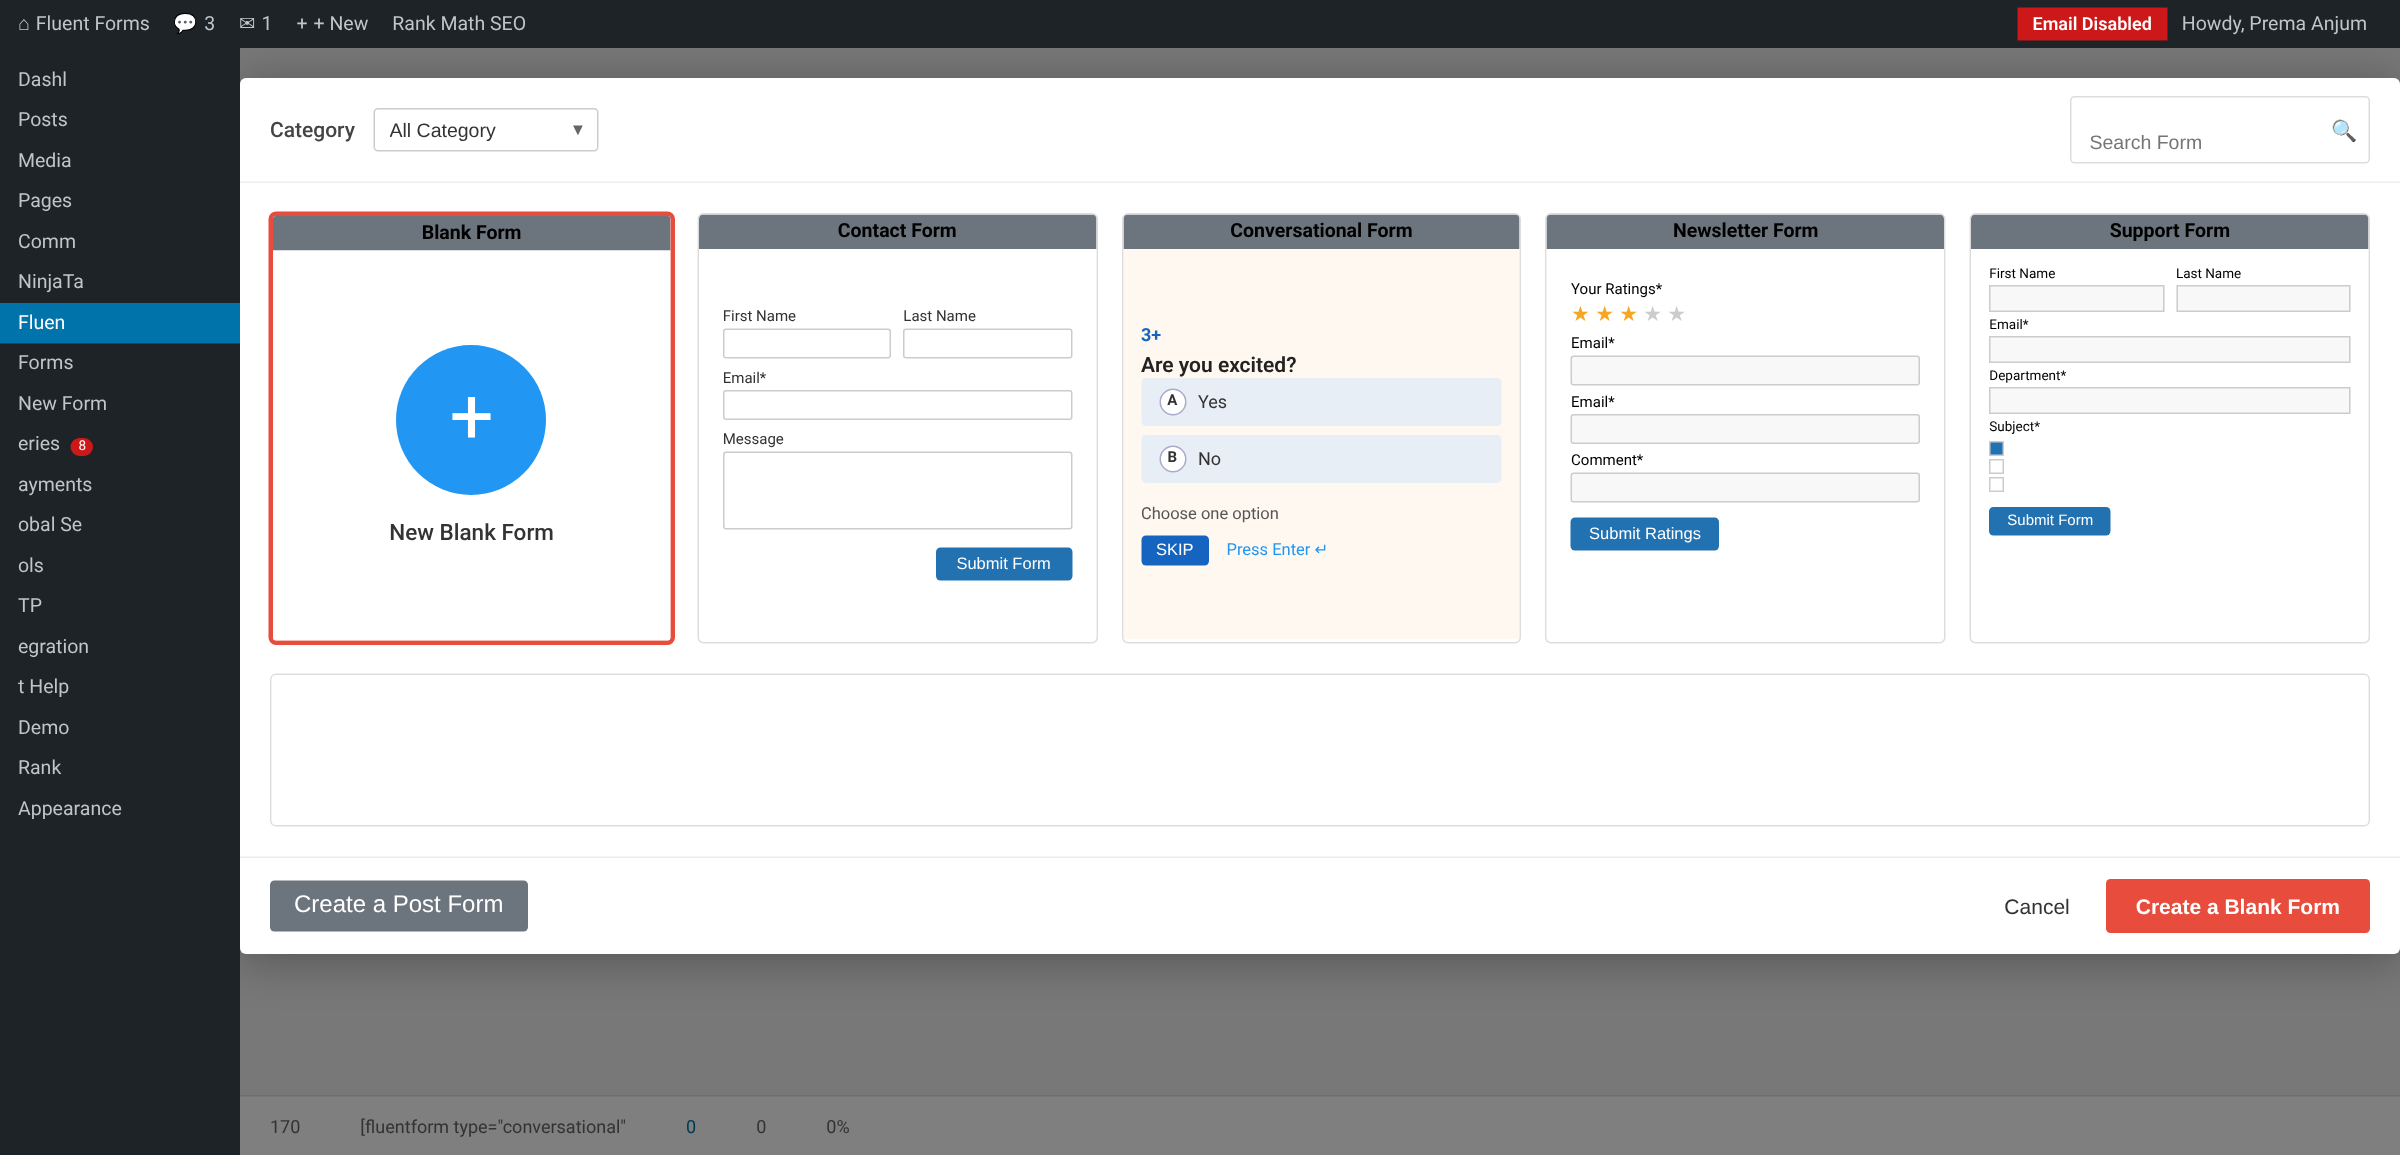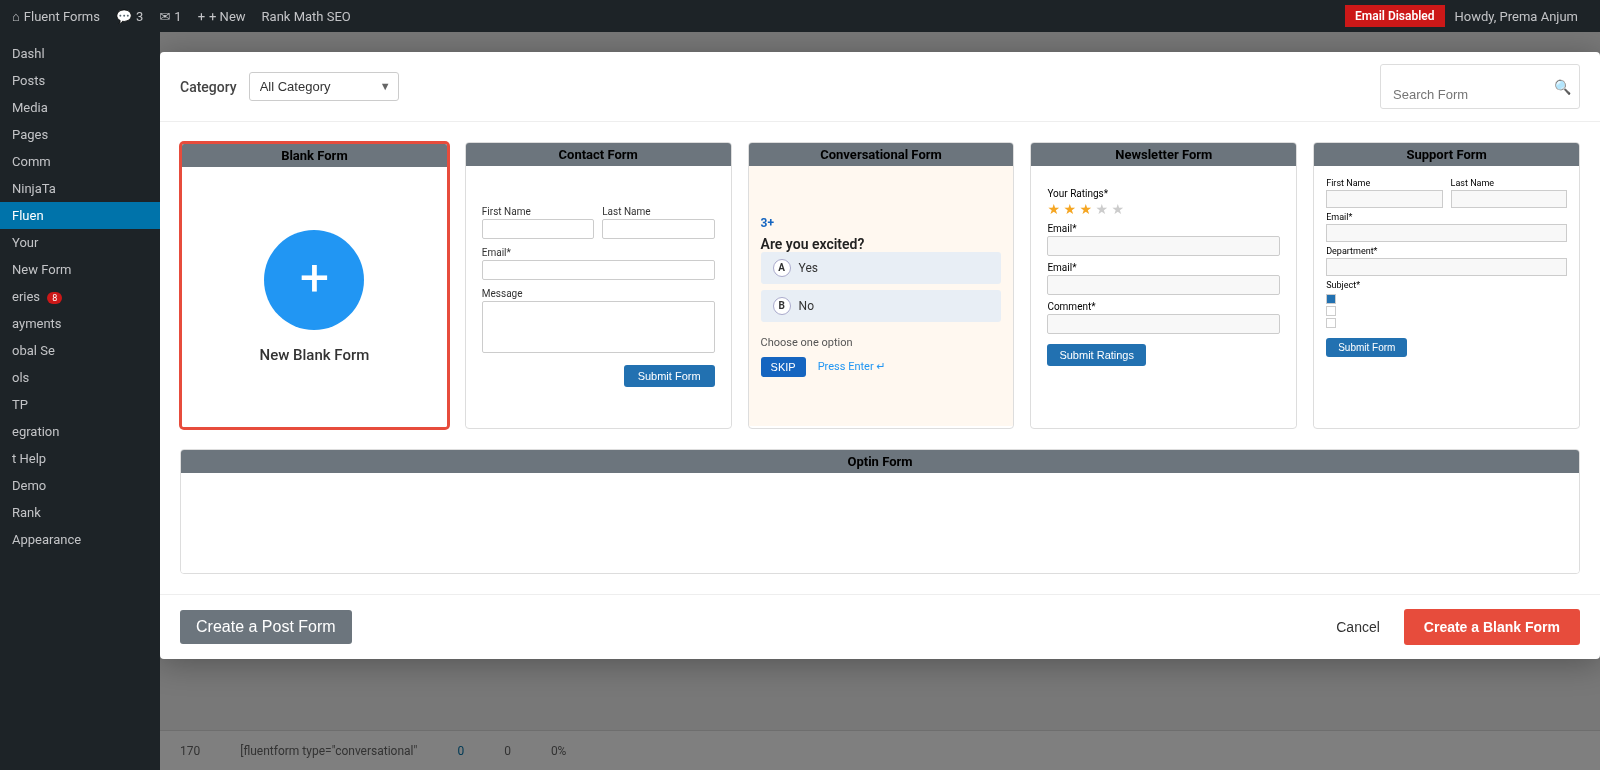--- a/index.html
+++ b/index.html
@@ -593,21 +593,21 @@
 <div class="page-layout">
 
   <div class="sidebar">
     <div class="sidebar-item">Dashl</div>
     <div class="sidebar-item">Posts</div>
     <div class="sidebar-item">Media</div>
     <div class="sidebar-item">Pages</div>
     <div class="sidebar-item">Comm</div>
     <div class="sidebar-item">NinjaTa</div>
     <div class="sidebar-item active">Fluen</div>
-    <div class="sidebar-item">Your</div>
+    <div class="sidebar-item">Forms</div>
     <div class="sidebar-item">New Form</div>
     <div class="sidebar-item">eries <span class="badge">8</span></div>
     <div class="sidebar-item">ayments</div>
     <div class="sidebar-item">obal Se</div>
     <div class="sidebar-item">ols</div>
     <div class="sidebar-item">TP</div>
     <div class="sidebar-item">egration</div>
     <div class="sidebar-item">t Help</div>
     <div class="sidebar-item">Demo</div>
     <div class="sidebar-item">Rank</div>
@@ -768,21 +768,20 @@
                   </div>
                   <button class="support-btn">Submit Form</button>
                 </div>
               </div>
             </div>
 
           </div>
 
           <div class="template-row-2">
             <div class="template-card template-card-sm">
-              <div class="template-card-header">Optin Form</div>
               <div class="template-card-body optin-body"></div>
             </div>
           </div>
 
         </div>
 
         <div class="modal-footer">
           <button class="create-post-form-btn">Create a Post Form</button>
           <div class="footer-right">
             <button class="cancel-btn">Cancel</button>

